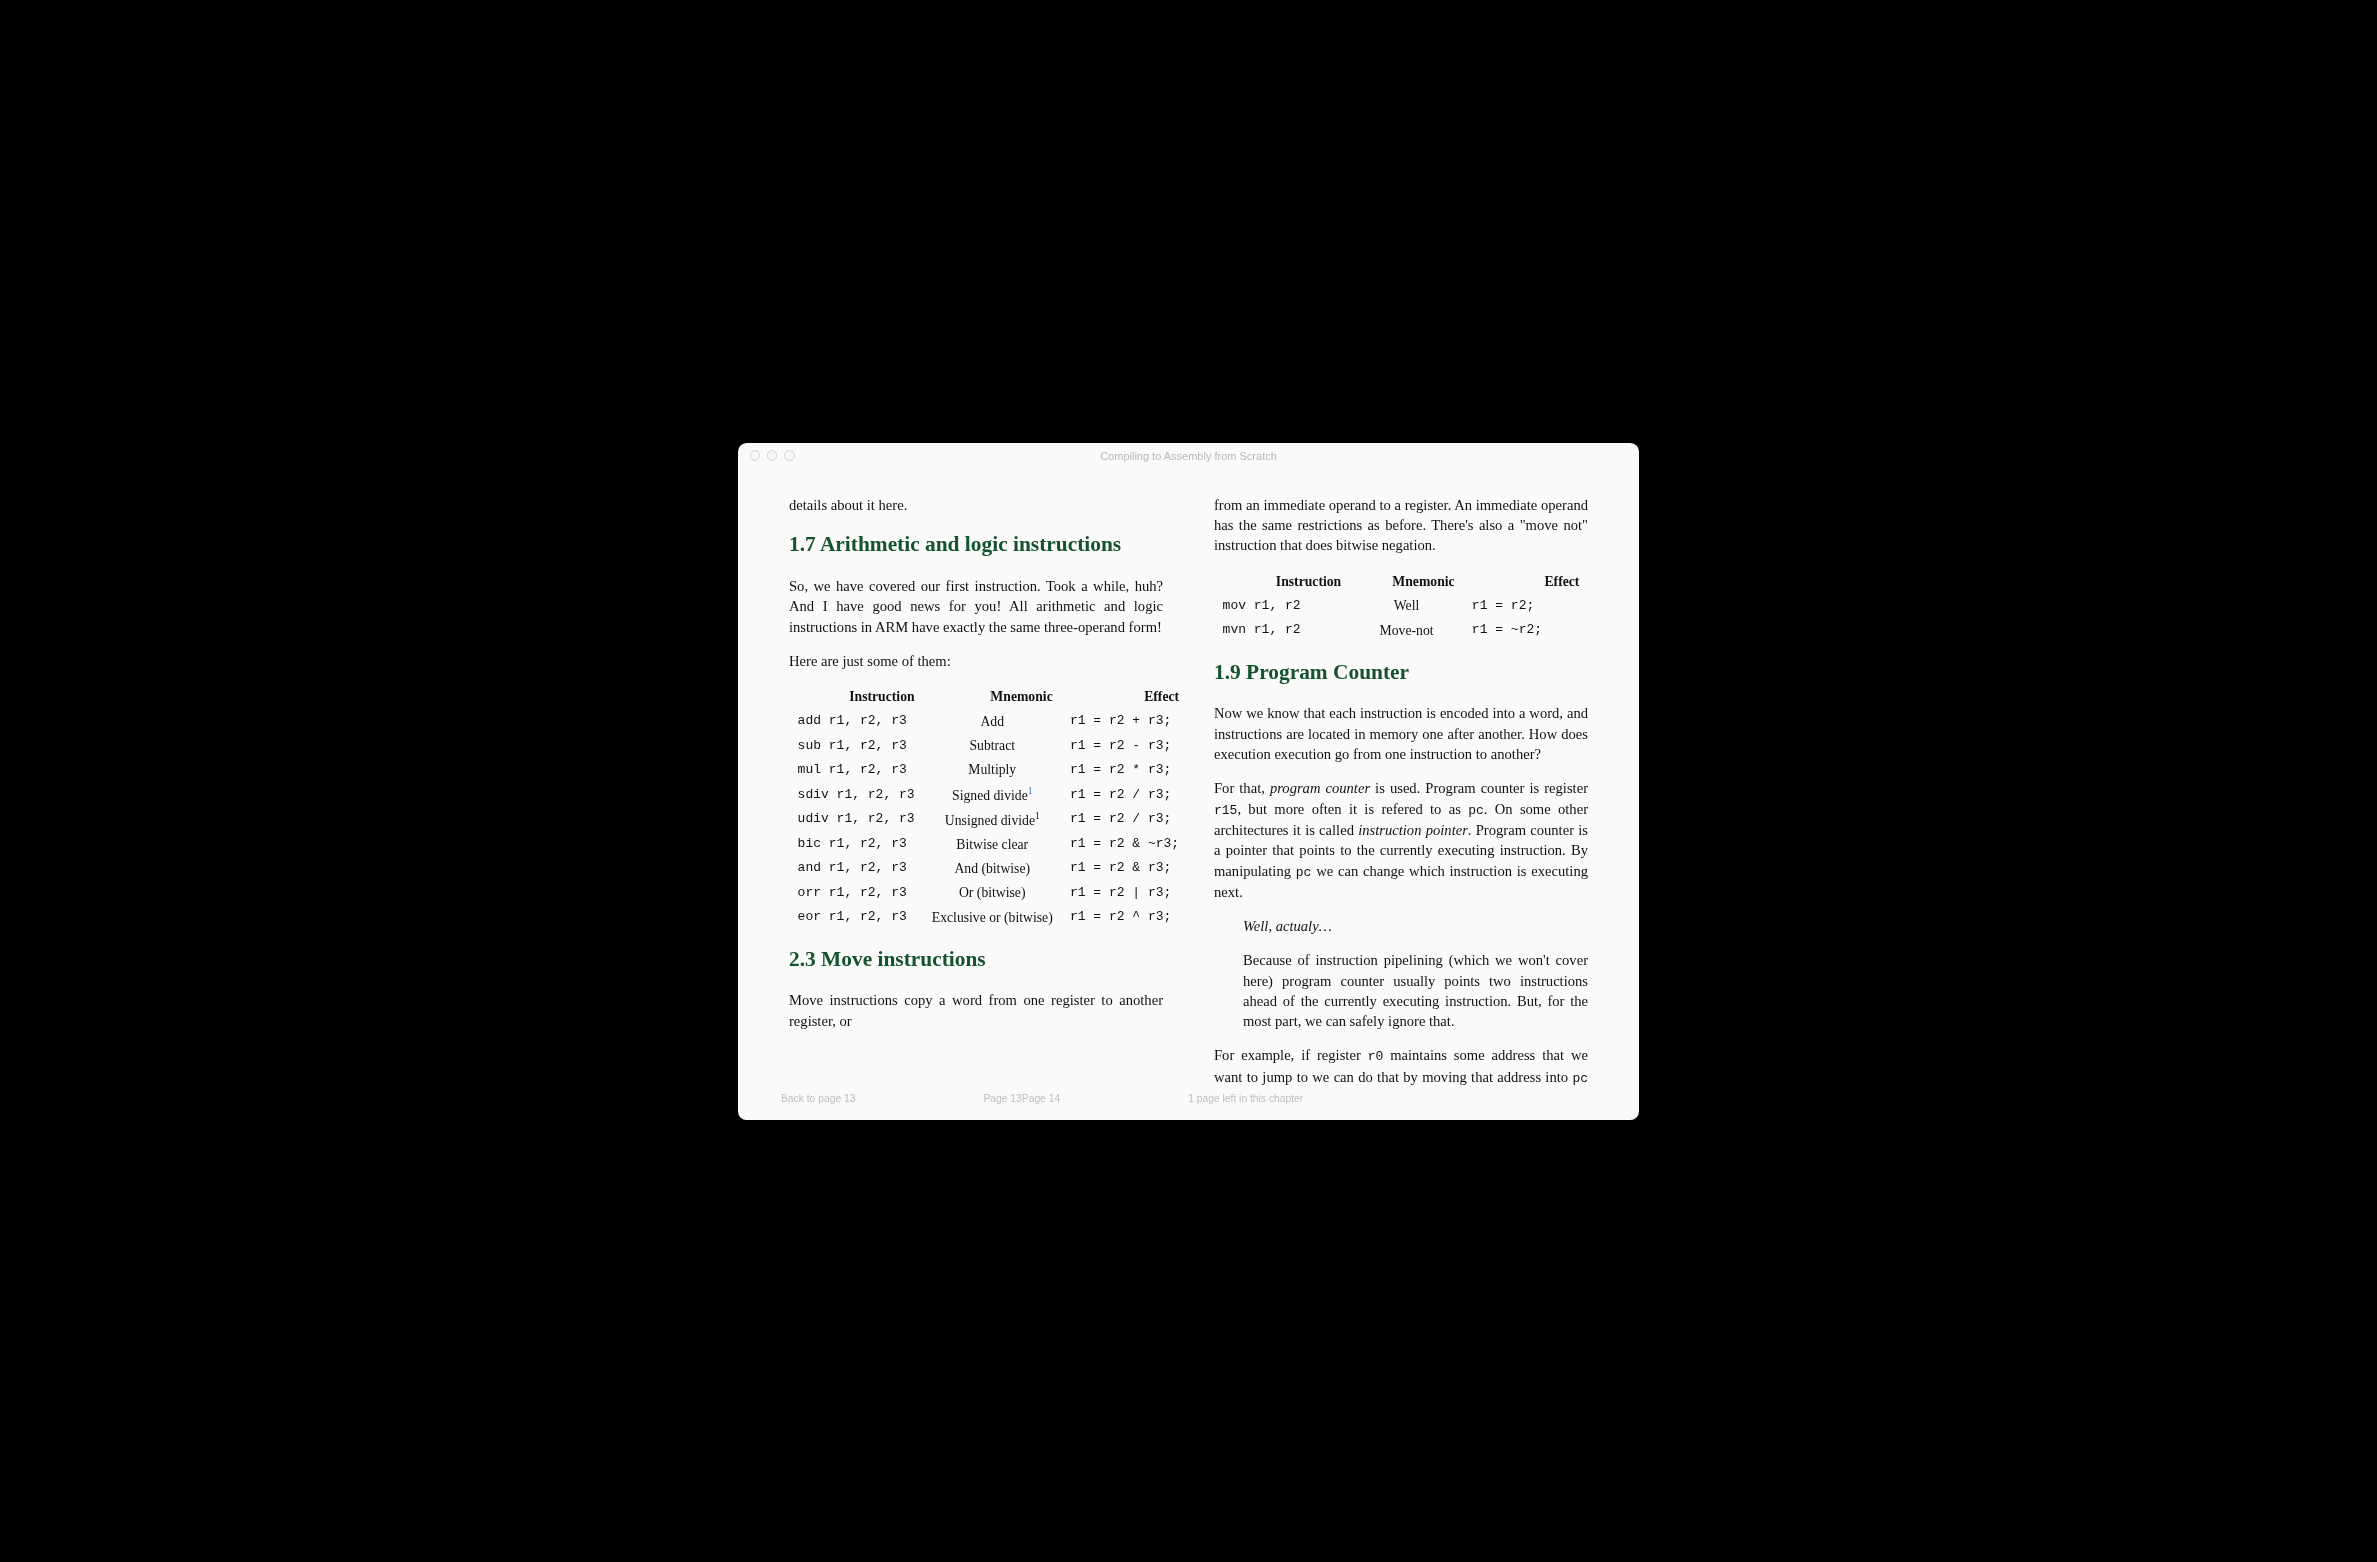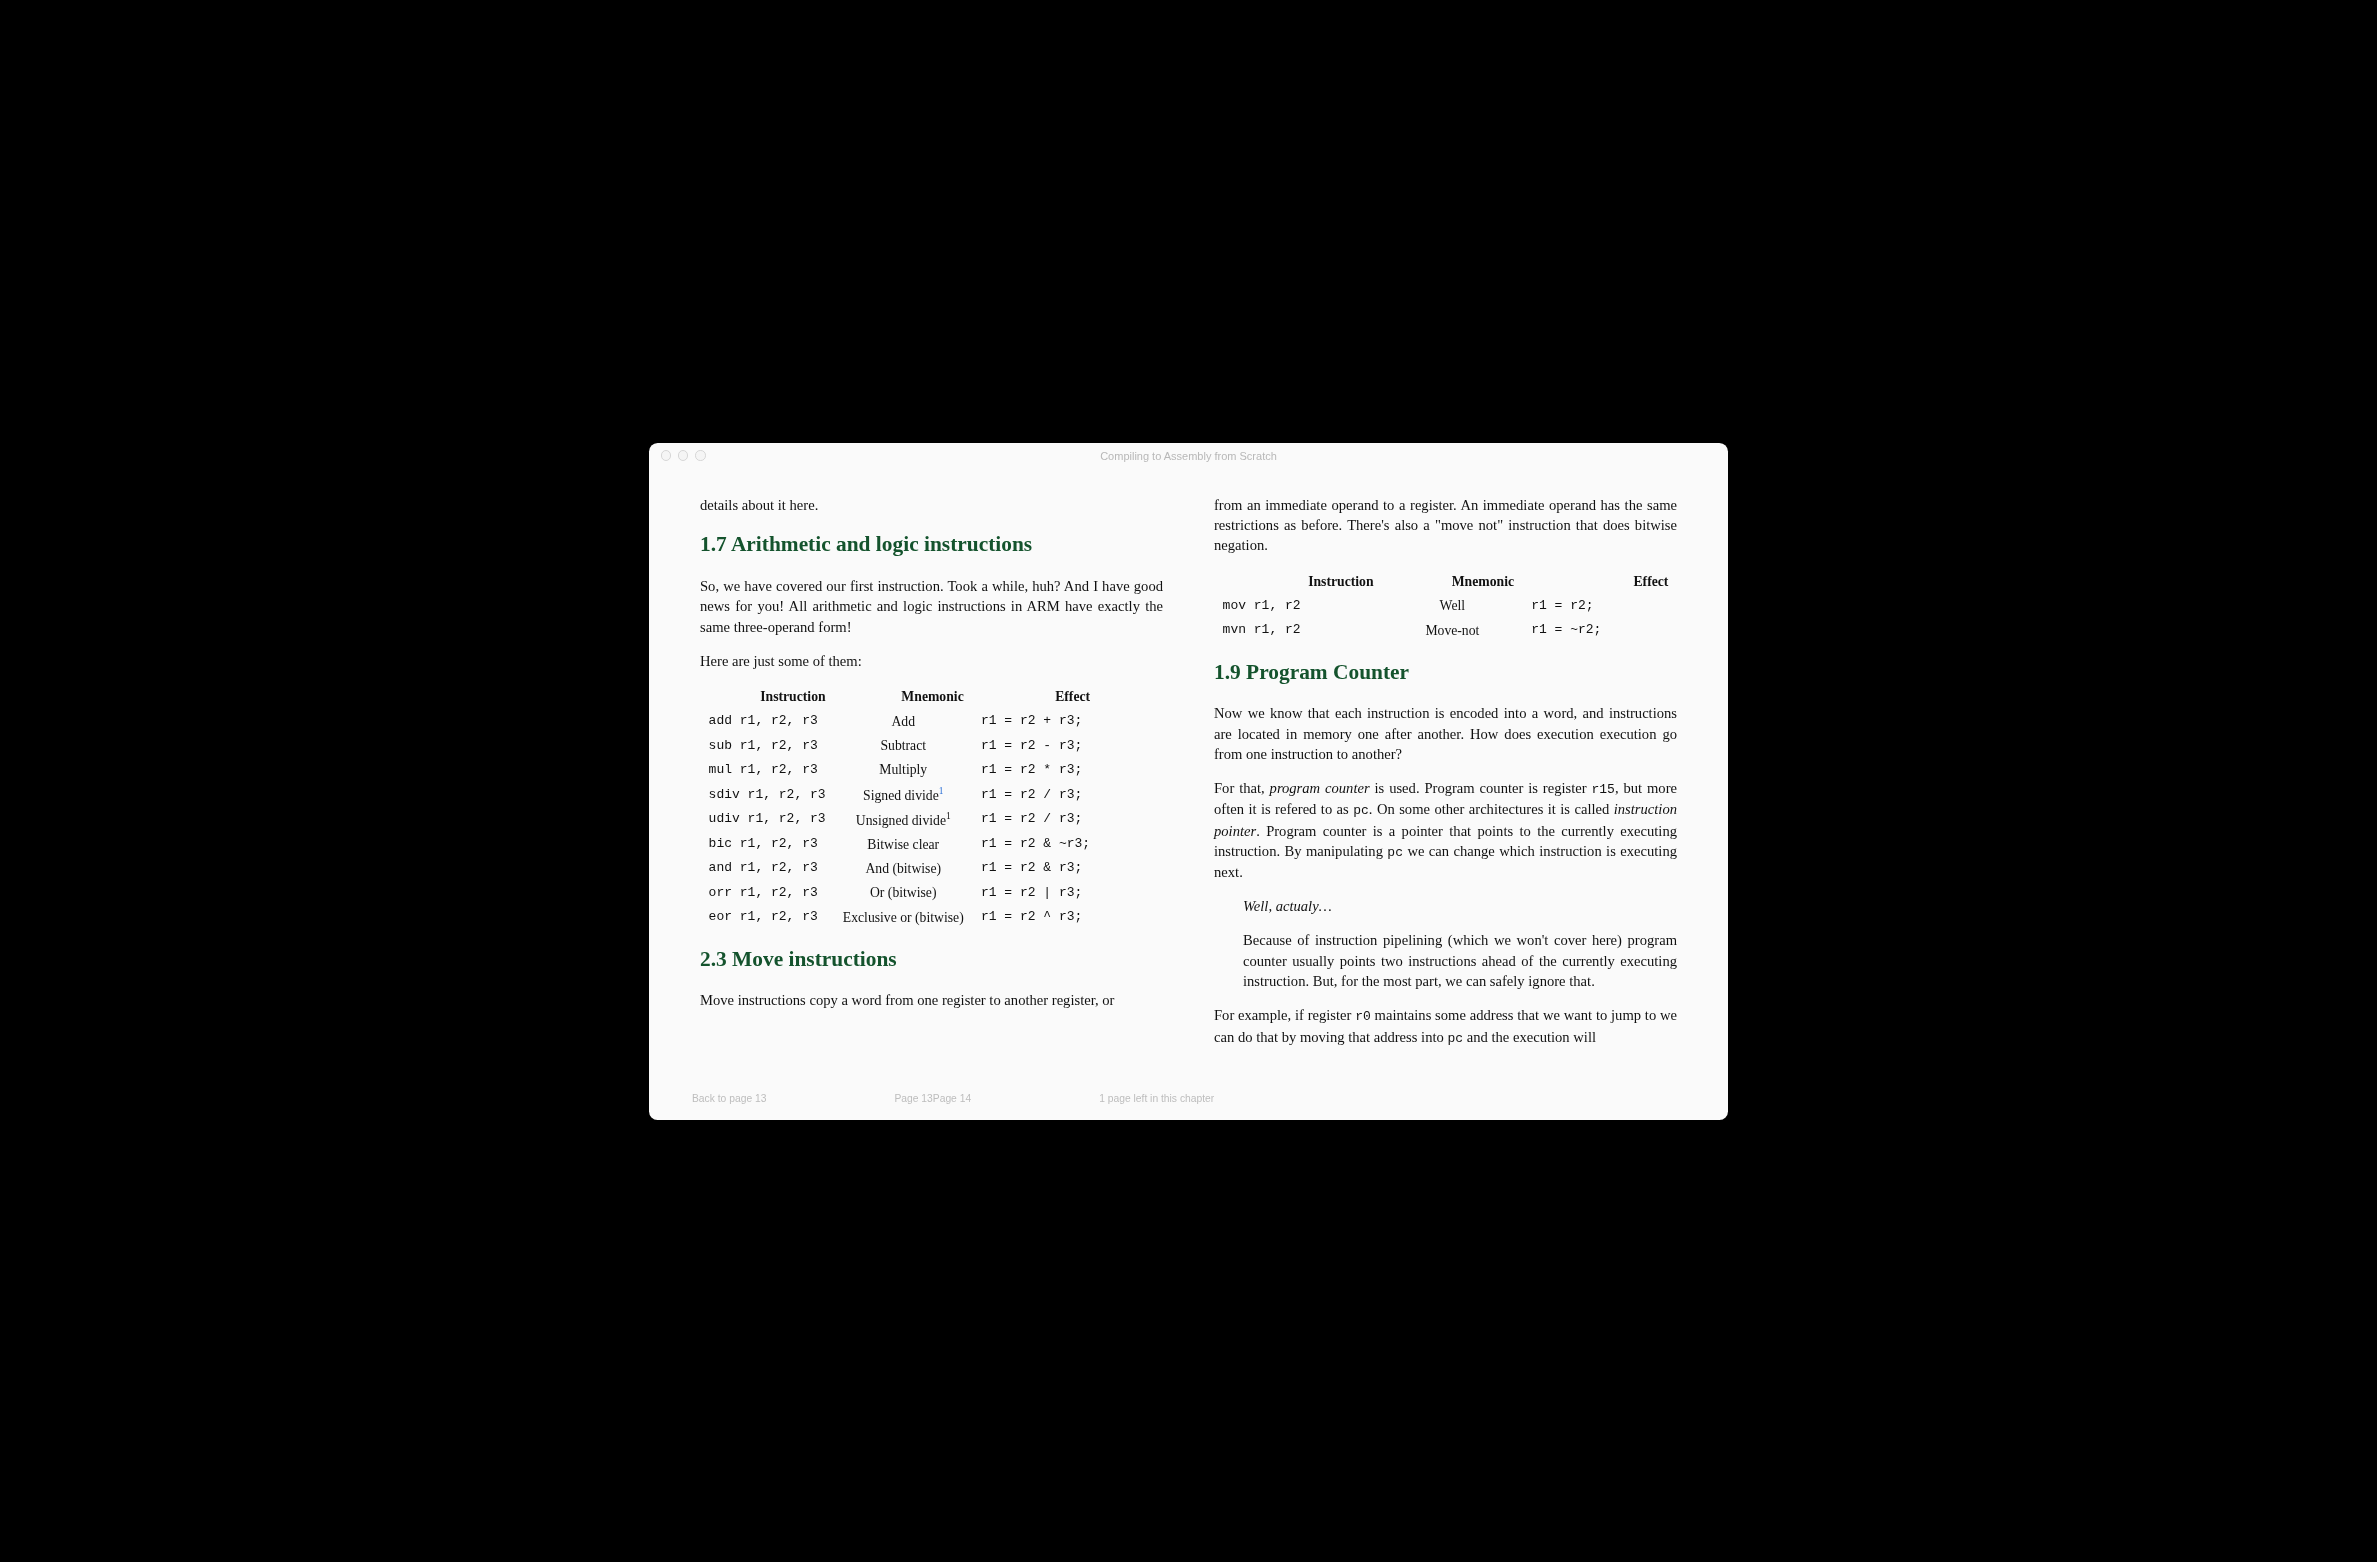--- a/index.html
+++ b/index.html
@@ -5,21 +5,21 @@
   * { box-sizing: border-box; margin: 0; padding: 0; }
   html, body { height: 100%; }
   body {
     background: #000;
     font-family: Georgia, 'Times New Roman', serif;
     display: flex;
     align-items: center;
     justify-content: center;
   }
   .window {
-    width: 1079px;
+    width: 901px;
     height: 677px;
     background: #fafafa;
     border-radius: 8.6px;
     box-shadow: 0 17px 51px rgba(0,0,0,0.5);
     display: flex;
     flex-direction: column;
     overflow: hidden;
   }
   .titlebar {
     height: 26px;

